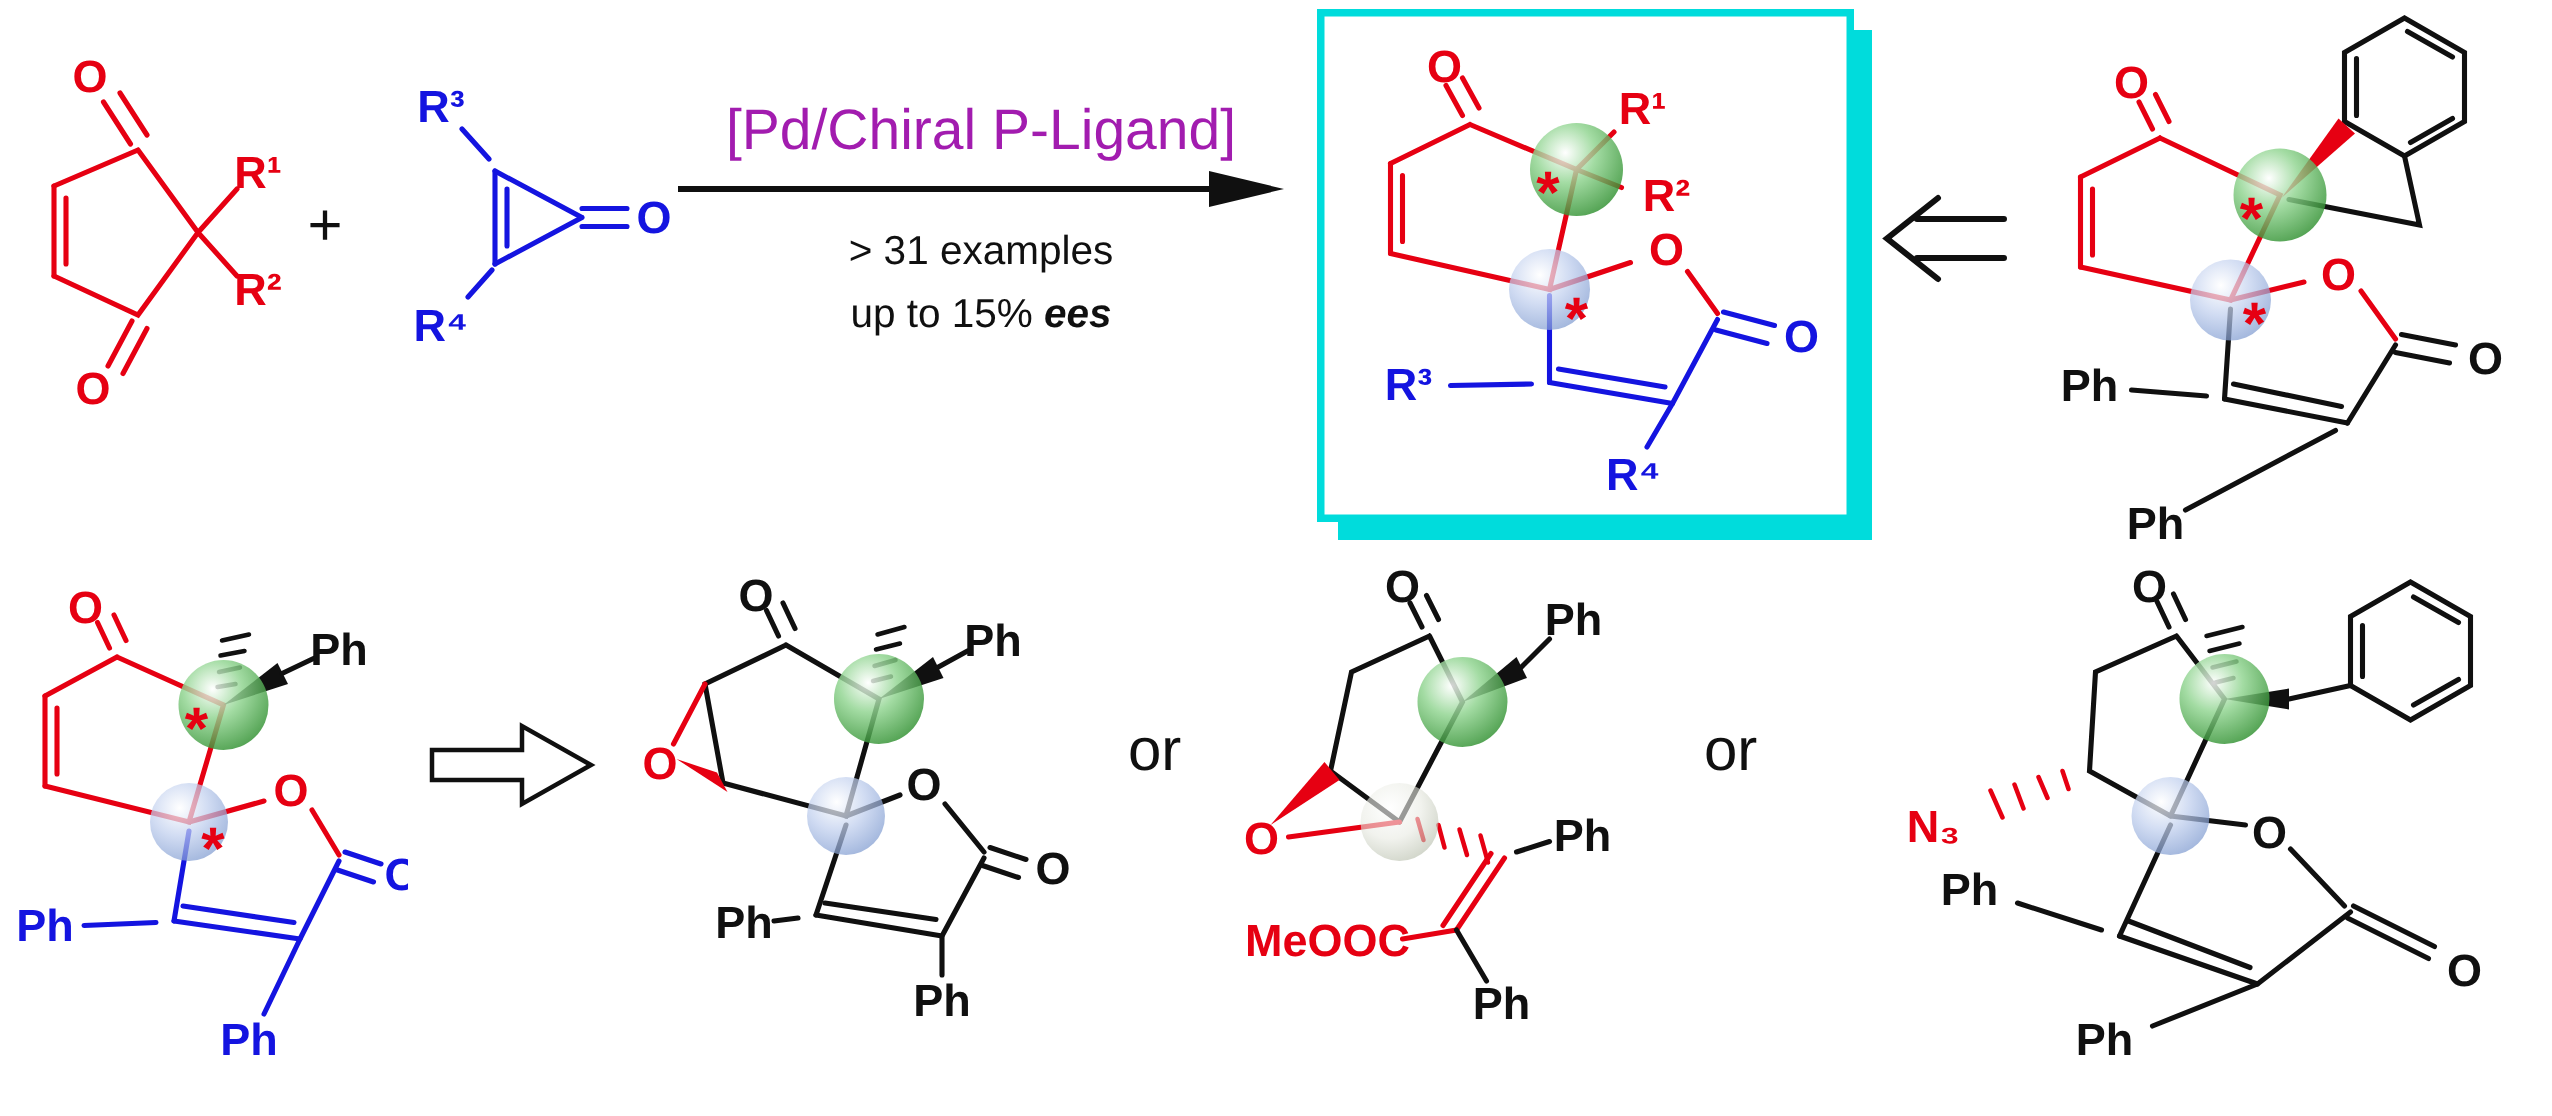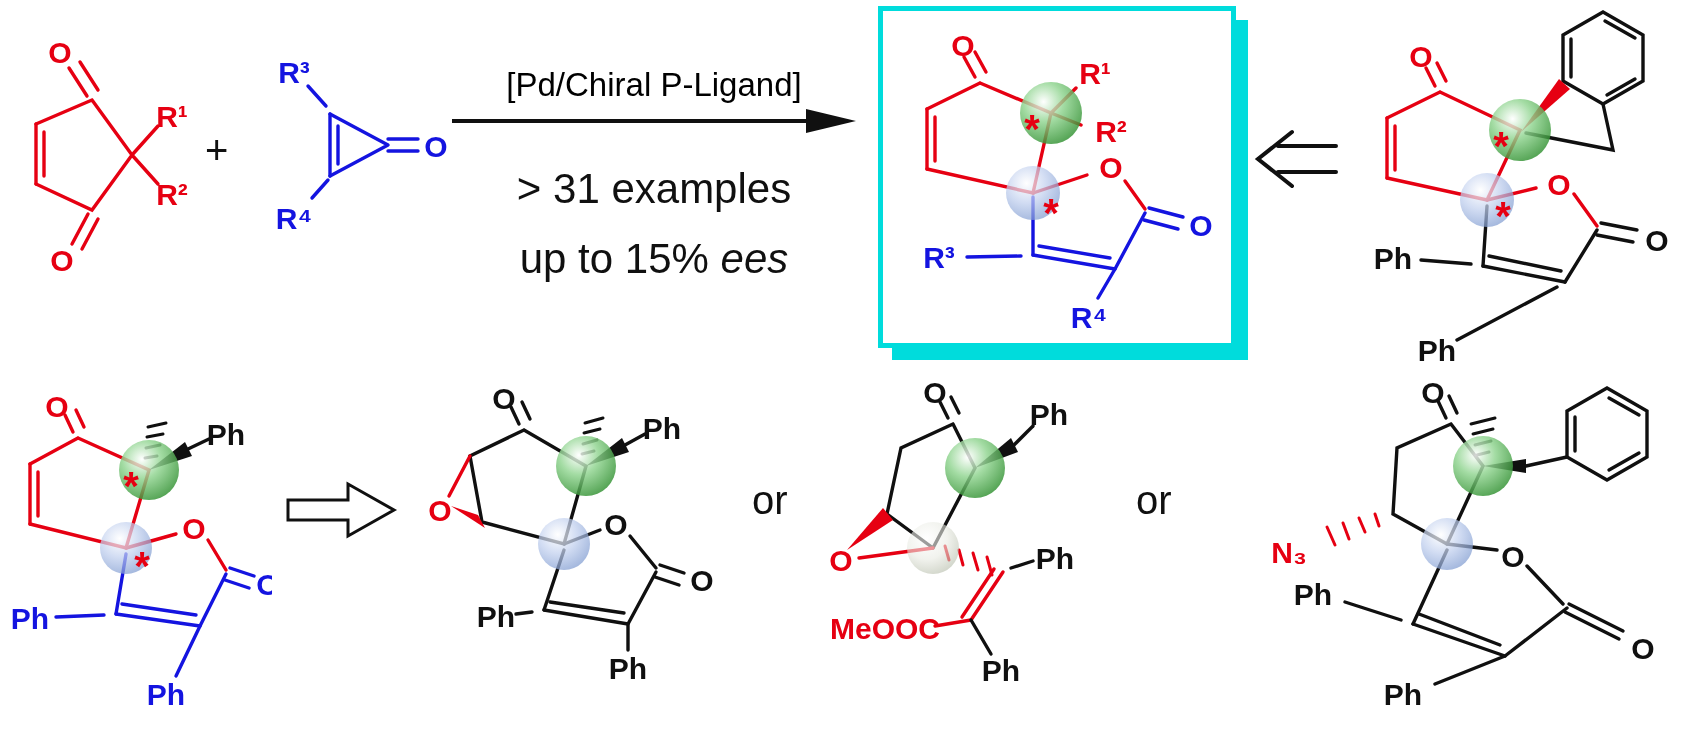--- a/index.html
+++ b/index.html
@@ -19,23 +19,23 @@
   .sb { stroke:var(--c-blue); }
   .sk { stroke:#101010; }
   .wr { fill:var(--c-red); stroke:none; }
   .wk { fill:#101010; stroke:none; }
   .hash { fill:none; stroke-width:3; stroke-linecap:round; }
   .sphere-g { fill:url(#gGreen); opacity:.82; }
   .sphere-b { fill:url(#gBlue);  opacity:.72; }
   .sphere-x { fill:url(#gGhost); opacity:.60; }
   .star { font-size:40px; font-weight:700; fill:var(--c-red); text-anchor:middle; dominant-baseline:central; }
   .rxn-block { position:absolute; left:450px; top:66px; width:408px; text-align:center; }
-  .catalyst { font-size:33px; color:#000000; white-space:nowrap; margin-bottom:2px; }
-  .cond { font-size:42px; line-height:42px; color:#101010; white-space:nowrap;margin-top:28px; }
-  .cond i { font-style:italic; }
+  .catalyst { font-size:38px; color:#a21caf; white-space:nowrap; margin-bottom:2px; }
+  .cond { font-size:27px; line-height:42px; color:#101010; white-space:nowrap; }
+  .cond i { font-style:italic;font-weight:bold; }
   .op { font-size:40px; font-weight:400; color:#101010; }
   .product-box {
     position:absolute; left:878px; top:6px; width:358px; height:342px;
     background:#fff; border:5px solid var(--c-cyan);
     box-shadow:13px 13px 0 -1px var(--c-cyan);
   }
 </style>
 </head>
 <body>
 

